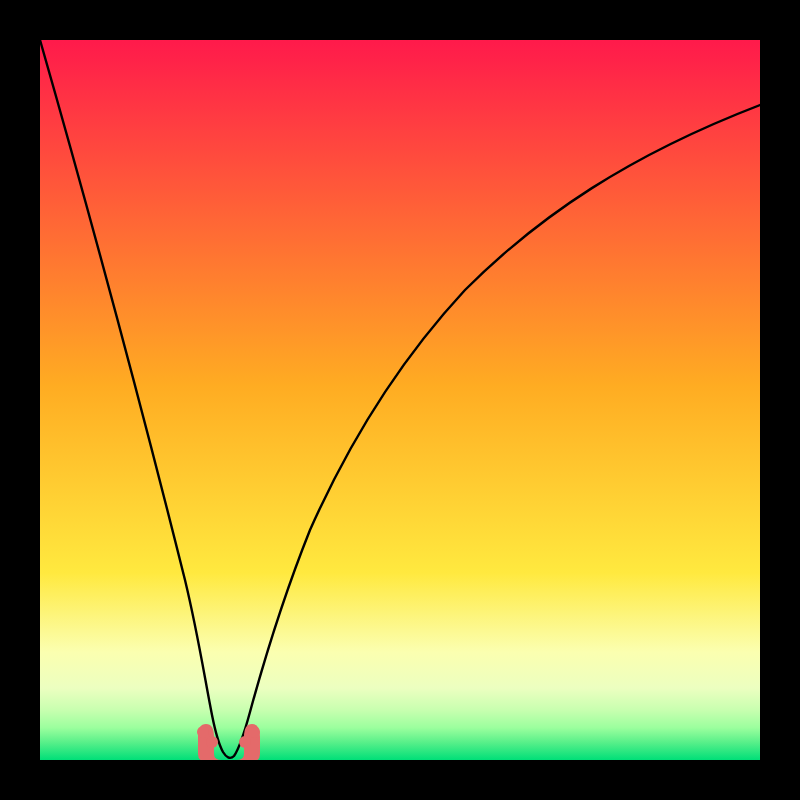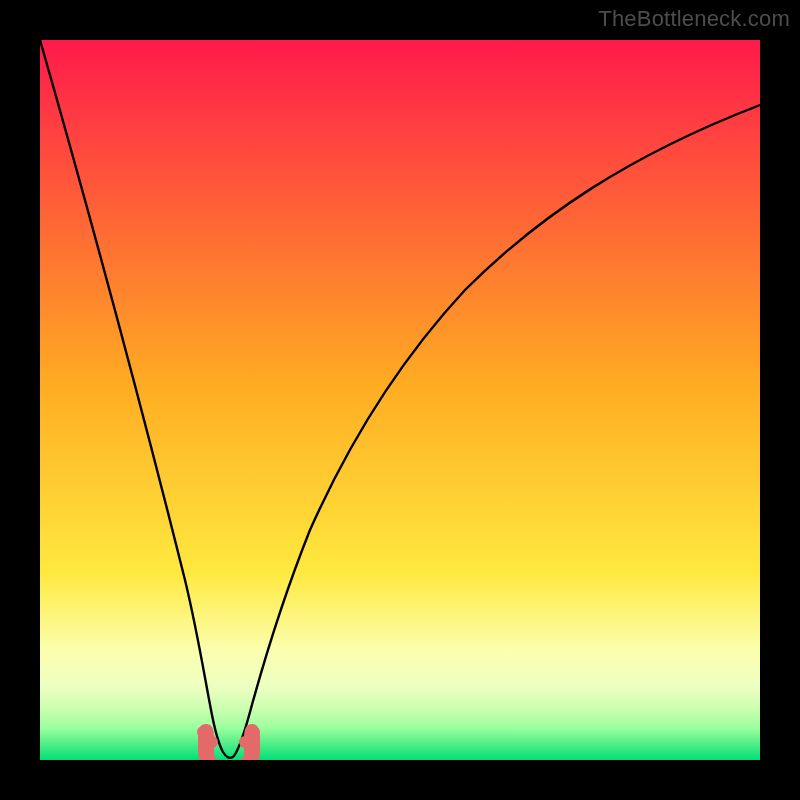--- a/index.html
+++ b/index.html
@@ -31,21 +31,20 @@
     color: #4d4d4d;
     font-size: 22px;
     font-weight: 500;
     letter-spacing: 0.2px;
   }
 </style>
 </head>
 <body>
 
 <div class="frame">
-  <div class="watermark">TheBottleneck.com</div>
 
   <div class="plot-area">
     <svg width="720" height="720" viewBox="0 0 720 720" preserveAspectRatio="none">
       <defs>
         <linearGradient id="bg-grad" x1="0" y1="0" x2="0" y2="1">
           <stop offset="0%" stop-color="#ff1a4b"></stop>
           <stop offset="48%" stop-color="#ffac22"></stop>
           <stop offset="74%" stop-color="#ffe93f"></stop>
           <stop offset="85%" stop-color="#fbffb0"></stop>
           <stop offset="90%" stop-color="#ecffc0"></stop>

